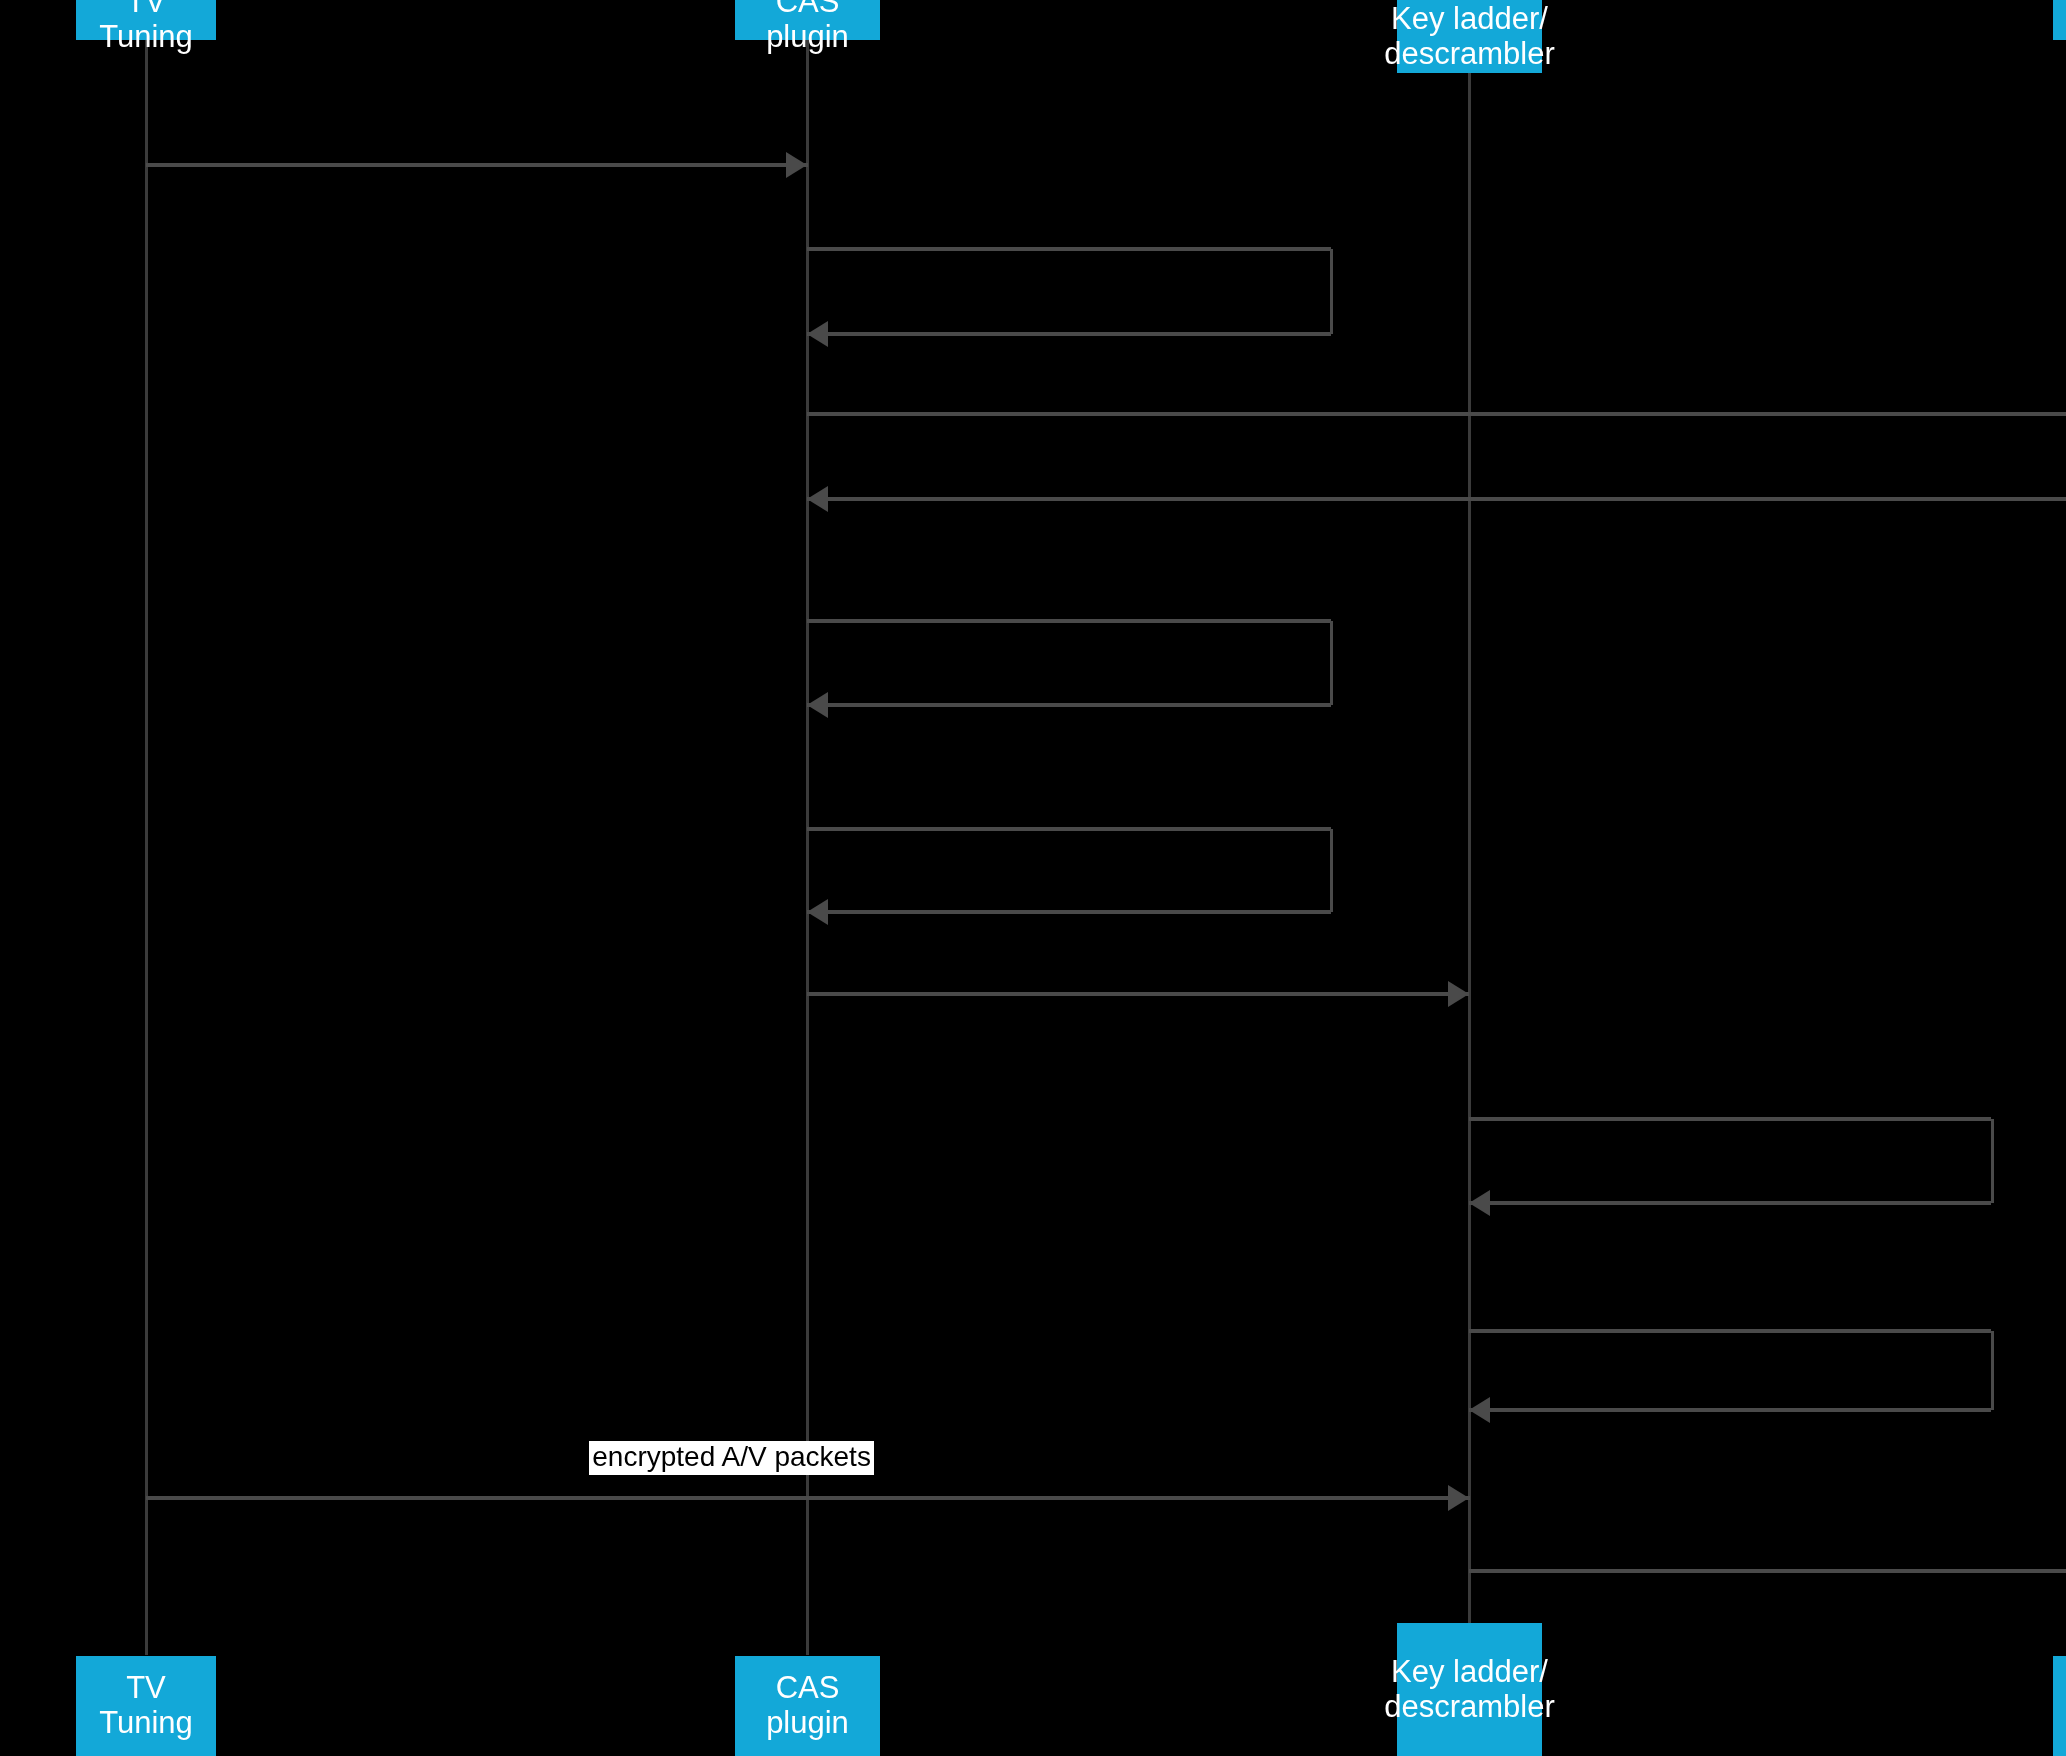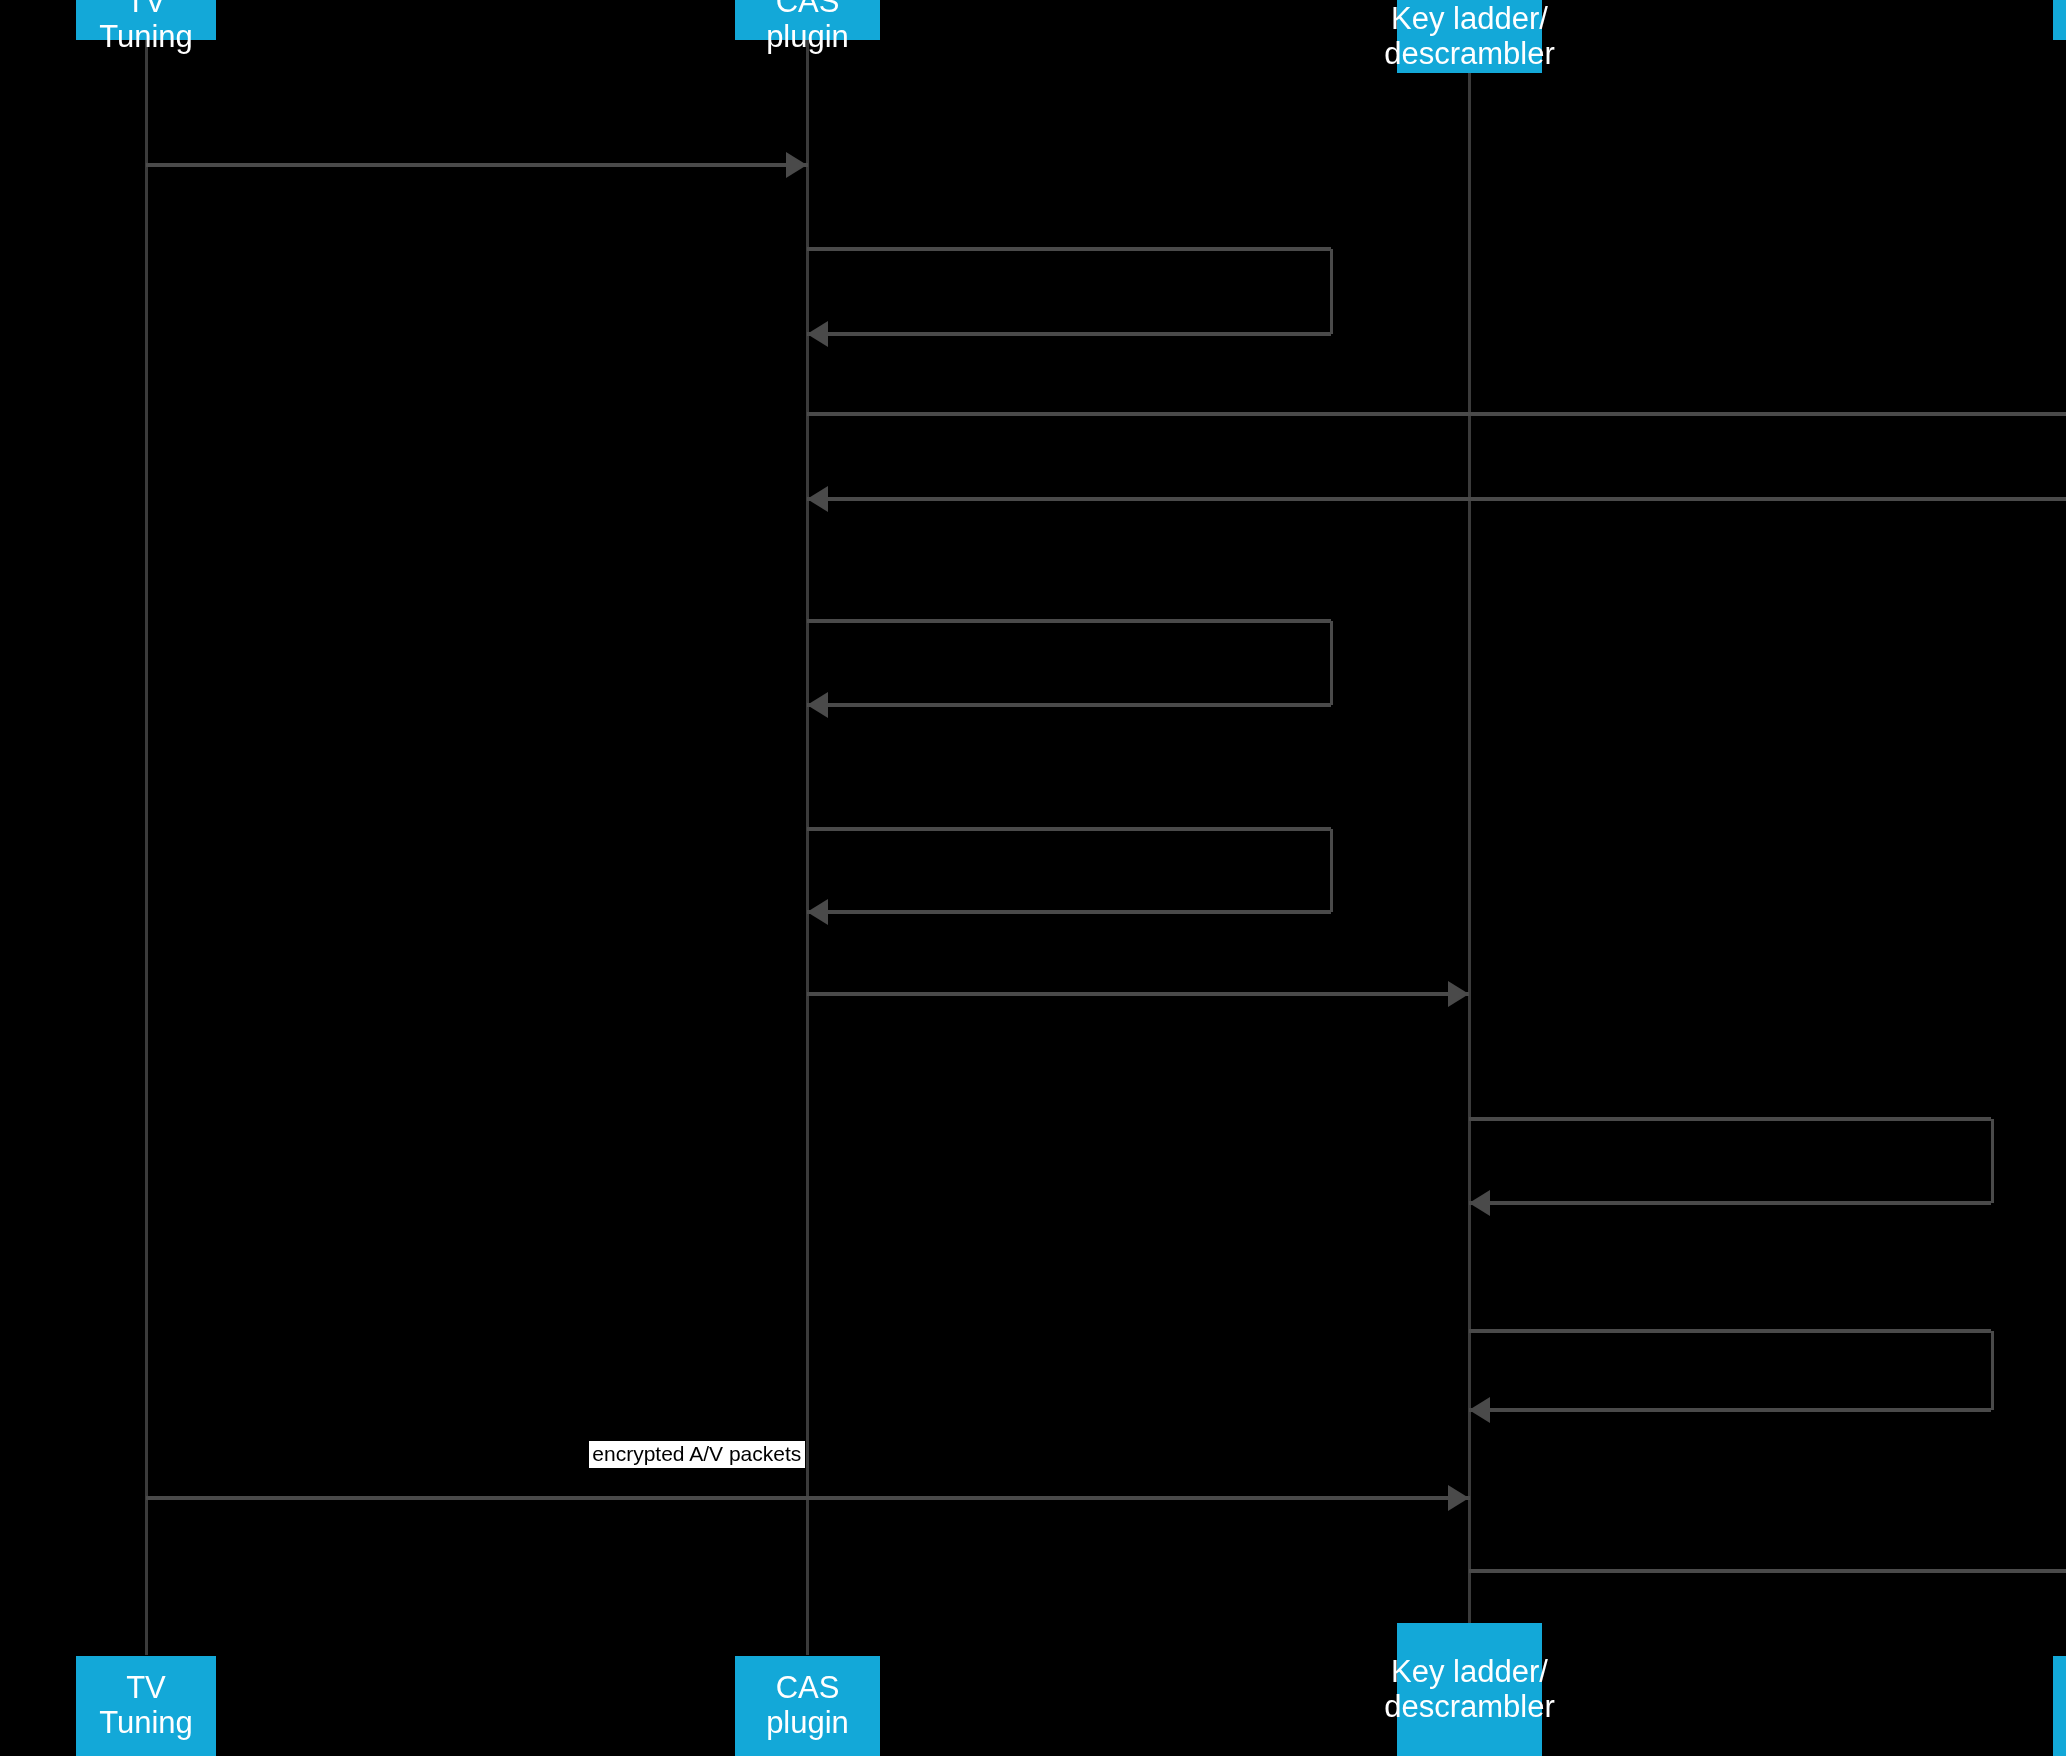--- a/index.html
+++ b/index.html
@@ -59,21 +59,21 @@
   .arrowhead.right {
     border-left: 21.5px solid #4a4a4a;
   }
   .arrowhead.left {
     border-right: 21.5px solid #4a4a4a;
   }
   .msg-label {
     position: absolute;
     background: #ffffff;
     color: #000000;
-    font-size: 21px;
+    font-size: 28px;
     line-height: 1.0;
     font-family: "Liberation Sans", sans-serif;
     padding: 1.7px 3.3px 4.1px 3.3px;
     white-space: nowrap;
   }
 </style>
 </head>
 <body>
 
 <div id="stage" style="background: rgb(0, 0, 0);">

